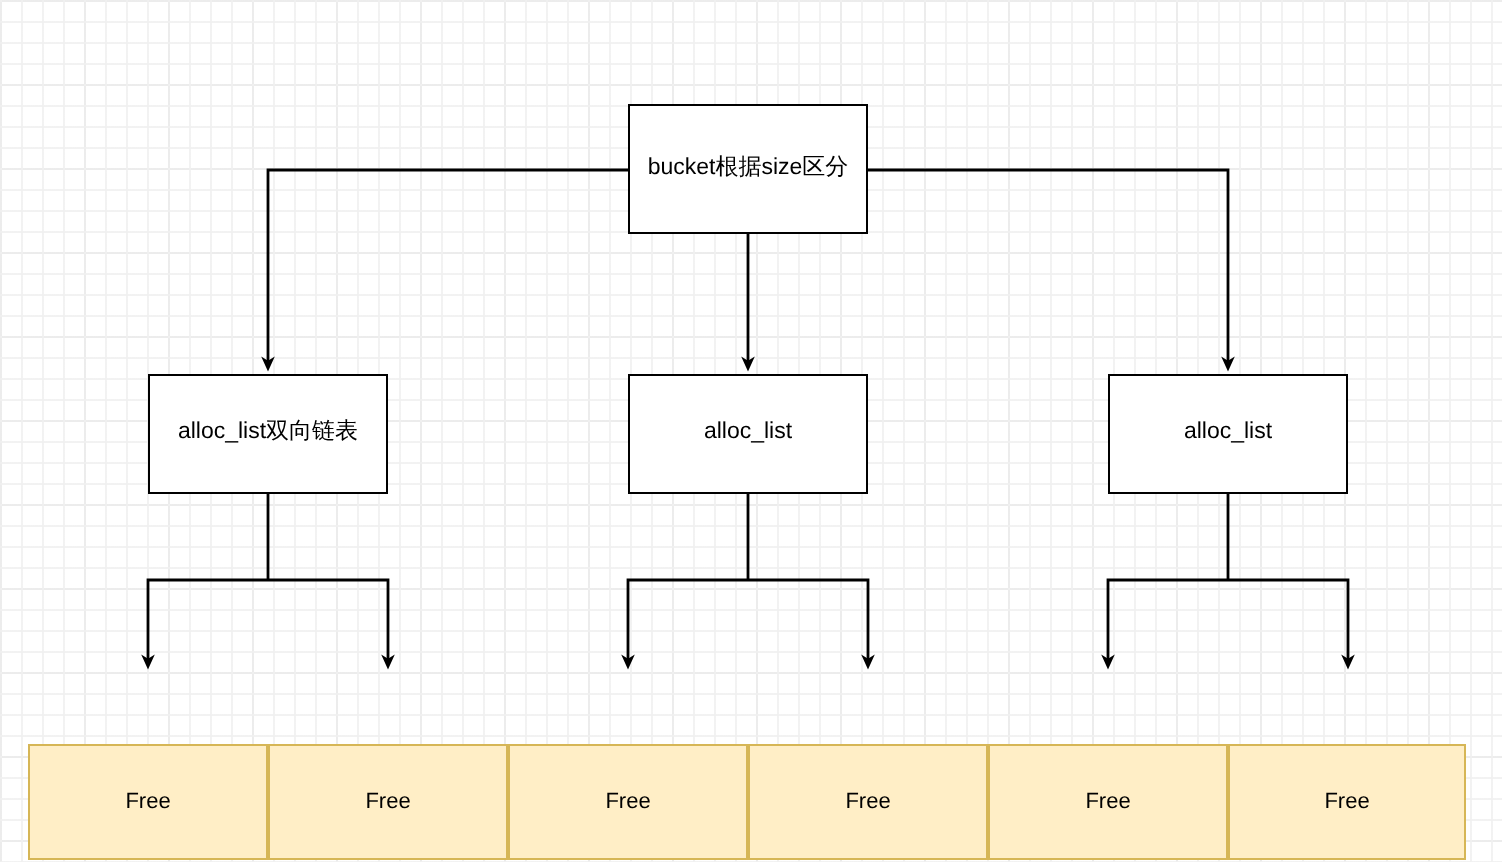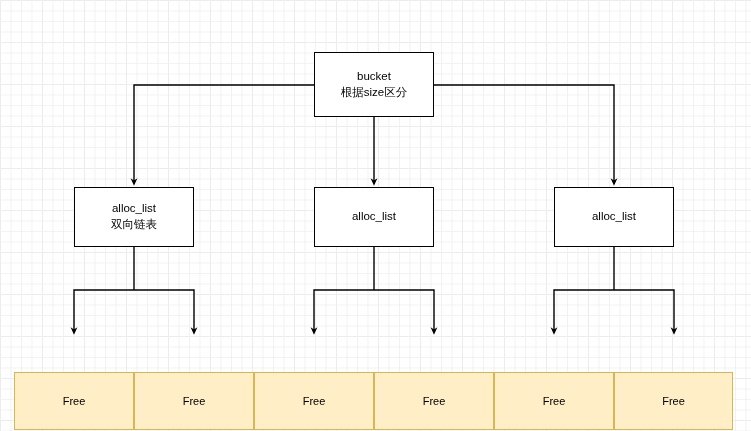--- a/index.html
+++ b/index.html
@@ -31,21 +31,21 @@
     left: 0;
     top: 0;
     width: 751px;
     height: 431px;
     pointer-events: none;
   }
   .node {
     position: absolute;
     box-sizing: border-box;
     display: flex;
-    flex-direction: column;
+    flex-direction: row;
     align-items: center;
     justify-content: center;
     text-align: center;
     line-height: 1.35;
   }
   .node.plain {
     background: #ffffff;
     border: 1.4px solid #000000;
     color: #000000;
     font-size: 11.5px;

